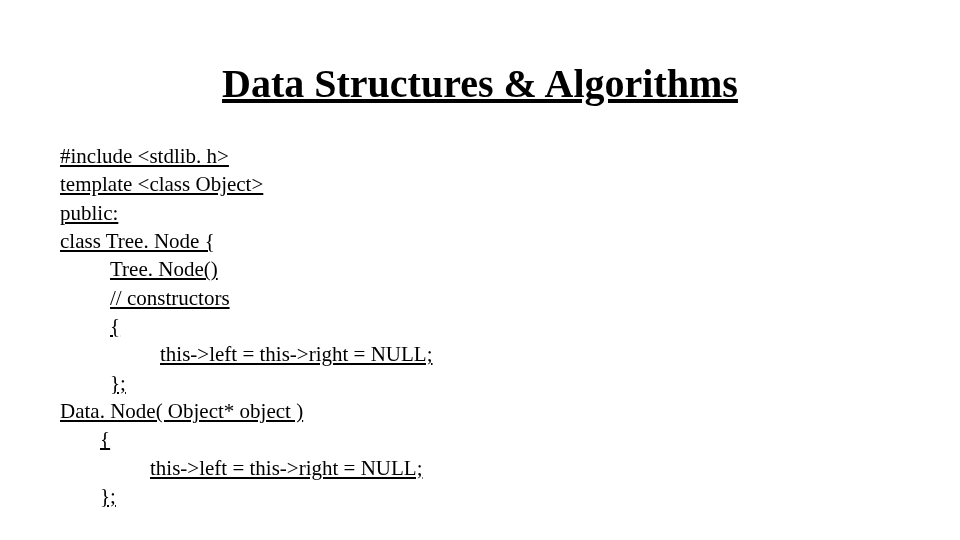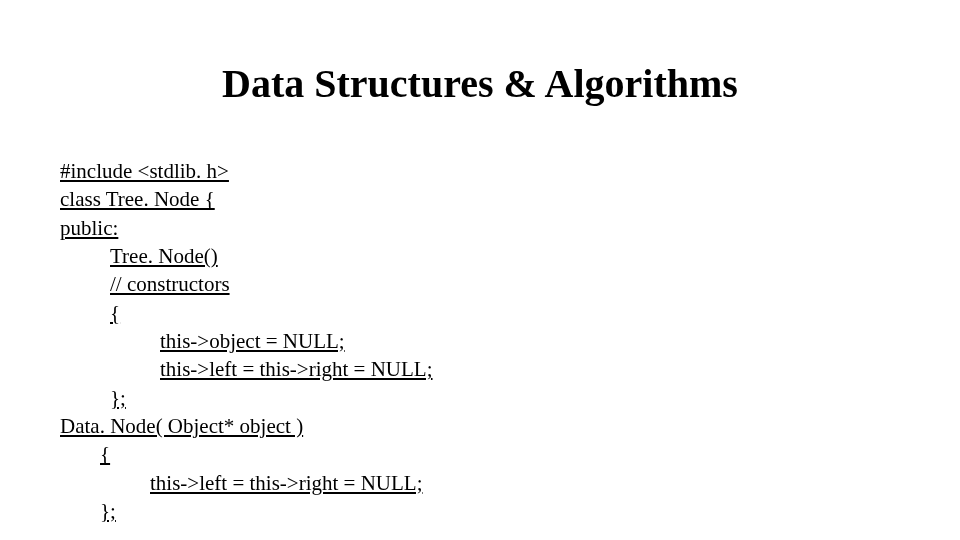--- a/index.html
+++ b/index.html
@@ -15,21 +15,22 @@
   .slide {
     width: 100%;
     height: 100%;
     box-sizing: border-box;
     padding: 40px 60px 0 60px;
   }
   .title {
     text-align: center;
     font-size: 40px;
     font-weight: bold;
-    margin: 20px 0 50px 0;
+    margin: 20px 0 35px 0;
+    text-decoration: underline;
   }
   .columns {
     display: flex;
     flex-direction: column;
     font-size: 21px;
     line-height: 1.35;
     text-decoration: underline;
   }
   .col-left {
     flex: 0 0 50%;
@@ -44,26 +45,26 @@
   .rind2 { padding-left: 90px; }
 </style>
 </head>
 <body>
 
 <div class="slide">
   <div class="title">Data Structures &amp; Algorithms</div>
   <div class="columns">
     <div class="col-left">
       <div class="line">#include &lt;stdlib. h&gt;</div>
+      <div class="line">template &lt;class Object&gt;</div>
+      <div class="line">public:</div>
       <div class="line">class Tree. Node {</div>
-      <div class="line">public:</div>
       <div class="line ind1">Tree. Node()</div>
       <div class="line ind1">// constructors</div>
       <div class="line ind1">{</div>
-      <div class="line ind2">this-&gt;object = NULL;</div>
       <div class="line ind2">this-&gt;left = this-&gt;right = NULL;</div>
       <div class="line ind1">};</div>
     </div>
     <div class="col-right">
       <div class="line">Data. Node( Object* object )</div>
       <div class="line rind1">{</div>
       <div class="line rind2">this-&gt;left = this-&gt;right = NULL;</div>
       <div class="line rind1">};</div>
     </div>
   </div>

